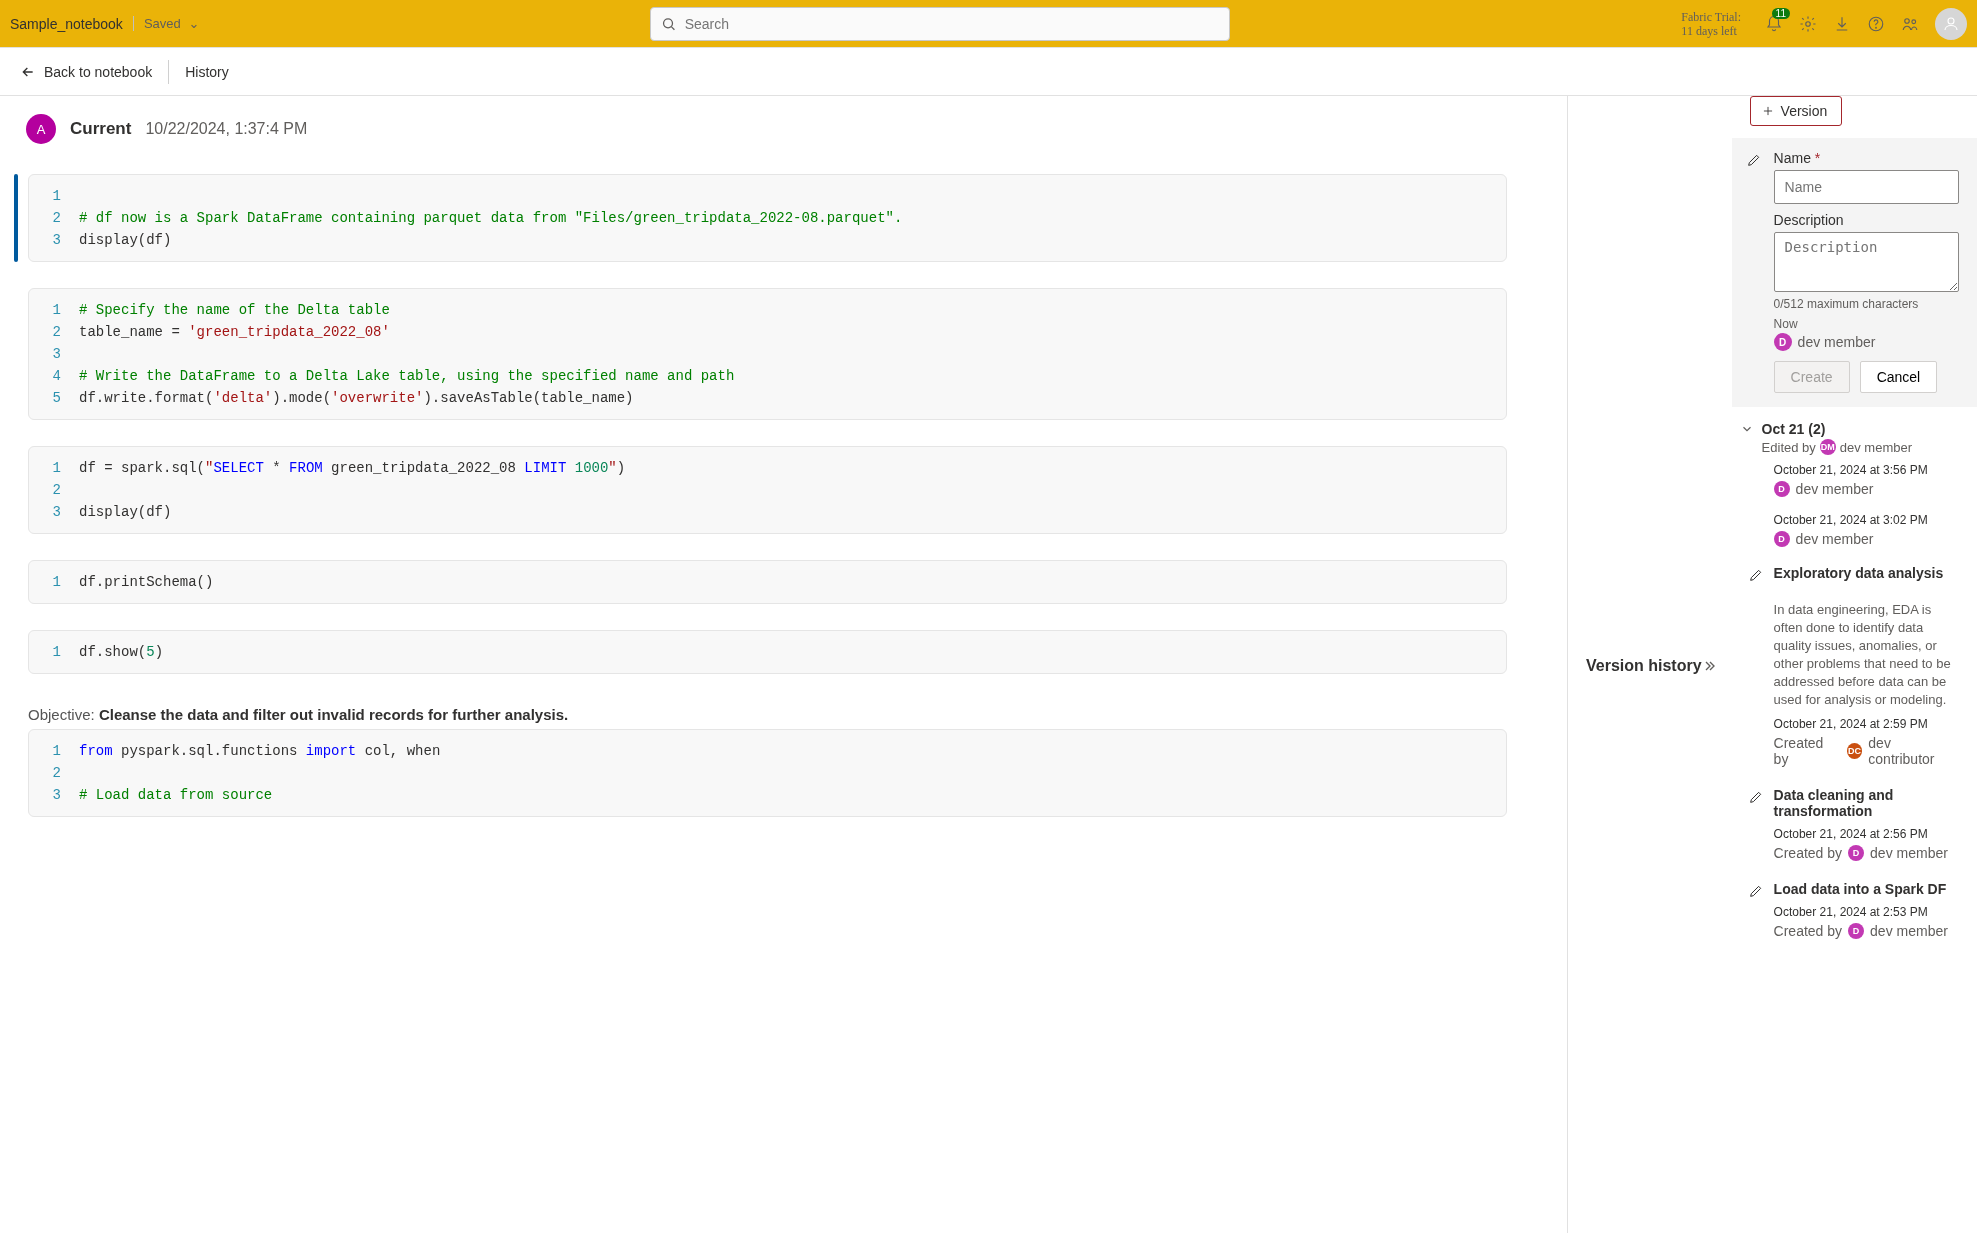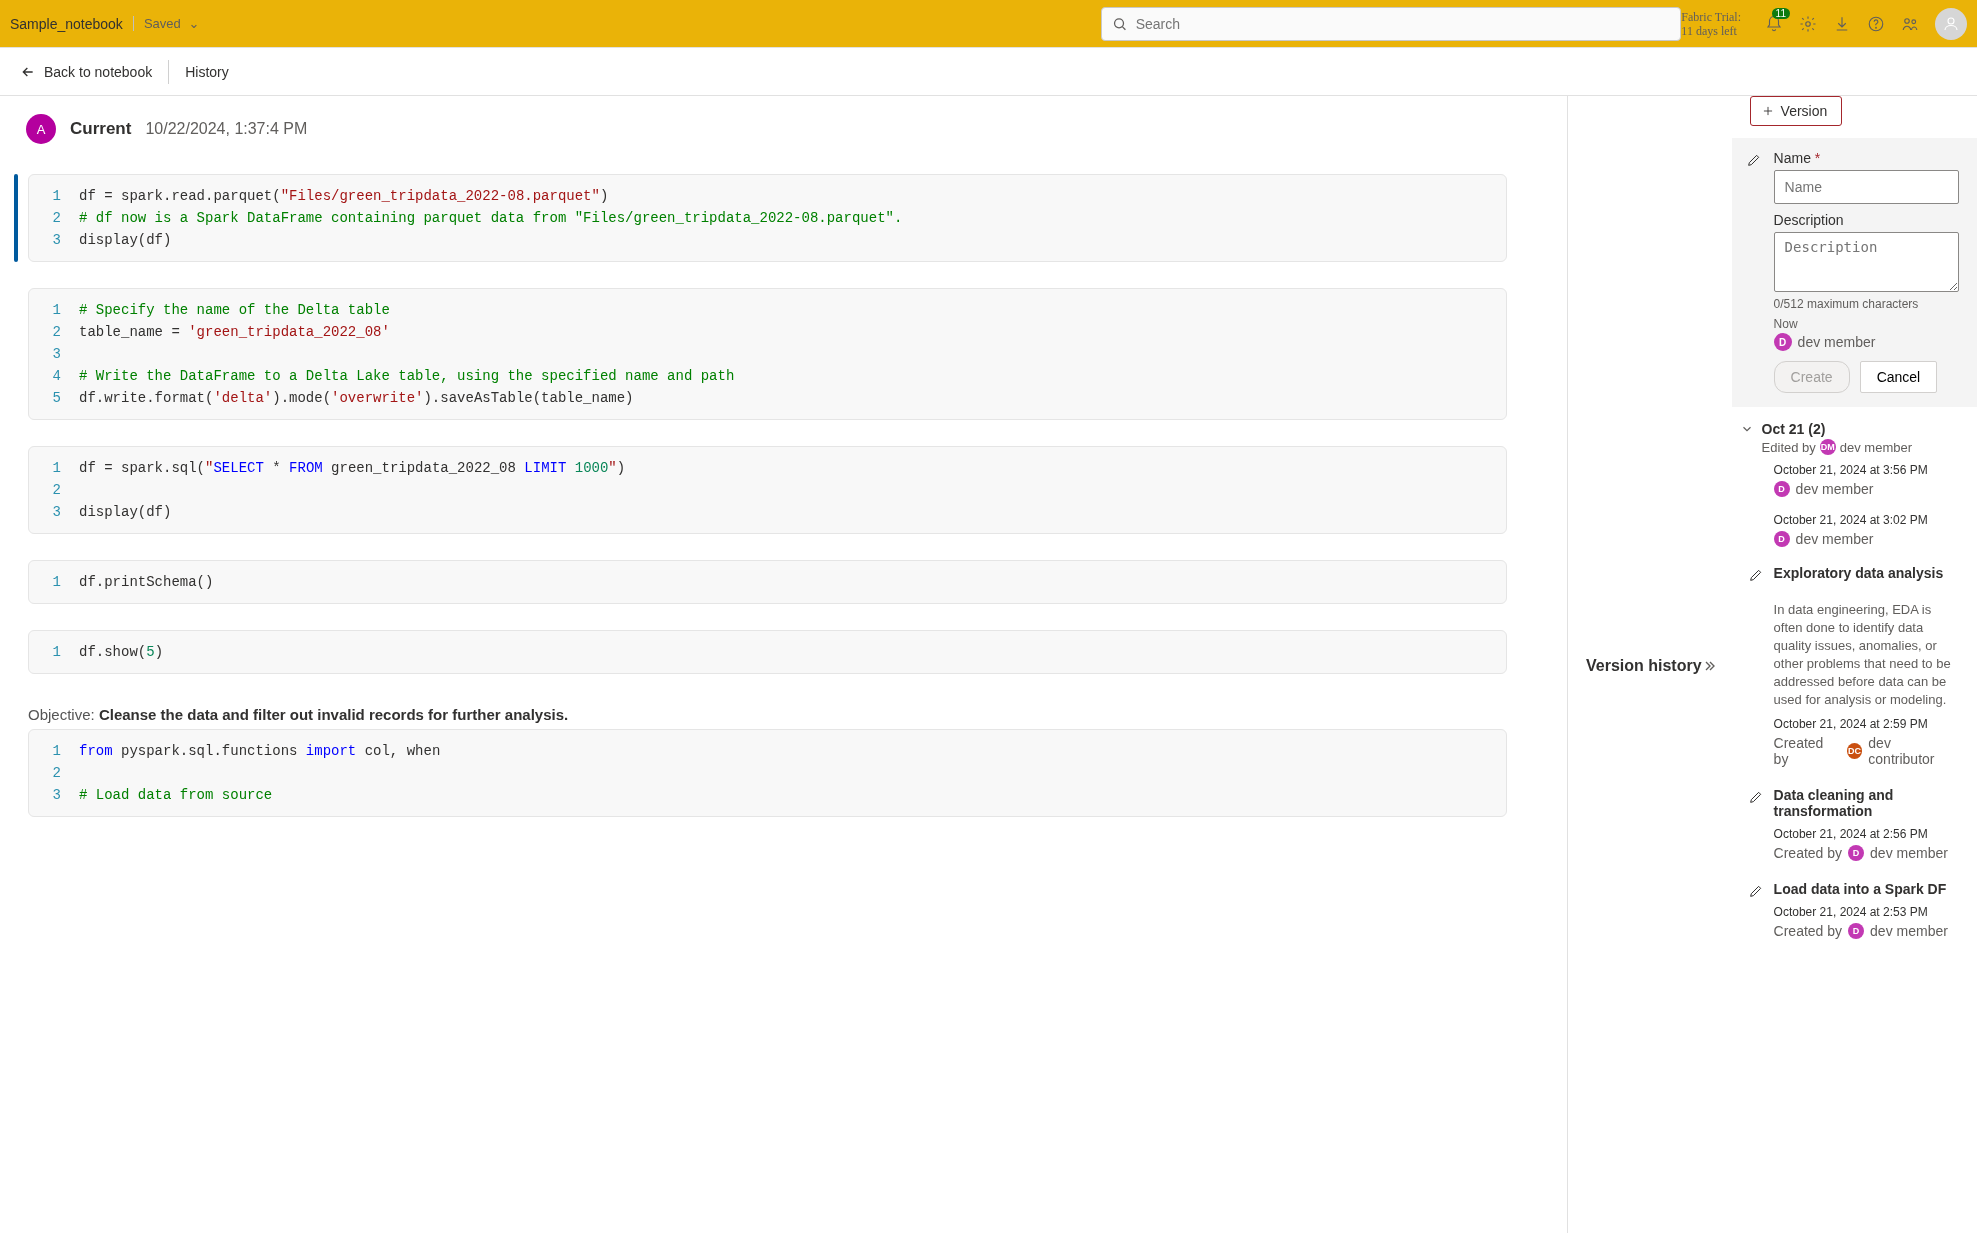--- a/index.html
+++ b/index.html
@@ -1,21 +1,21 @@
 <!DOCTYPE html>
 <html><head>
 <meta charset="utf-8">
 <style>
 * { box-sizing: border-box; margin: 0; padding: 0; }
 body { font-family: "Segoe UI", sans-serif; font-size: 13px; color: #323130; background: #fff; overflow: hidden; }
 .top-bar { height:48px; background:#eab308; display:flex; align-items:center; padding:0 10px; border-bottom:1px solid #e1e1e1;}
 .nb-title { font-size:14px; color:#323130; }
 .saved { margin-left:10px; color:#605e5c; border-left:1px solid #c0c0c0; padding-left:10px;}
 .saved-chevron { margin-left:4px; color:#605e5c; }
-.search-wrap { flex:1; display:flex; justify-content:flex-end;}
+.search-wrap { flex:1; display:flex; justify-content:center;}
 .search { width:580px; height:34px; border:1px solid #c8c8c8; border-radius:4px; display:flex; align-items:center; padding:0 10px; background:#fafafa;}
 .search svg { width:16px; height:16px; fill:none; stroke:#605e5c; stroke-width:2;}
 .search input { border:none; outline:none; margin-left:8px; font-size:14px; background:transparent; width:100%;}
 .trial { font-size:12px; color:#605e5c; line-height:14px; margin-right:16px;font-family:Liberation Serif, serif;}
 .icon-btn { width:34px; height:34px; display:flex; align-items:center; justify-content:center; border-radius:4px; cursor:pointer; position:relative; }
 .icon-btn svg { width:18px; height:18px; fill:none; stroke:#605e5c; stroke-width:1.5;}
 .badge { position:absolute; top:1px; right:1px; background:#0f7b0f; color:#fff; font-size:10px; border-radius:8px; padding:0 4px; min-width:14px; text-align:center;}
 .avatar-top { width:32px; height:32px; border-radius:50%; background:#d6d6d6; display:flex; align-items:center; justify-content:center; margin-left:8px;}
 .avatar-top svg { width:18px; height:18px; stroke:#fff; fill:none; stroke-width:1.5;}
 .sub-bar { height:48px; display:flex; align-items:center; padding:0 20px; border-bottom:1px solid #e1e1e1;}
@@ -58,21 +58,21 @@
 .finput { width:100%; height:34px; border:1px solid #8a8886; border-radius:2px; padding:0 10px; font-size:14px;}
 .ftextarea { width:100%; height:60px; border:1px solid #8a8886; border-radius:2px; padding:6px 10px; font-size:14px; resize:both;}
 .charcount { font-size:12px; color:#605e5c; margin-top:2px;}
 .now-label { font-size:12px; color:#605e5c; margin-top:6px;}
 .member-line { display:flex; align-items:center; gap:6px; font-size:14px; color:#605e5c; margin-top:2px;}
 .dot { width:18px; height:18px; border-radius:50%; display:inline-flex; align-items:center; justify-content:center; font-size:10px; color:#fff; font-weight:600;}
 .dot.pink { background:#c239b3;}
 .dot.orange { background:#ca5010;}
 .btn-row { display:flex; gap:10px; margin-top:10px;}
 .btn { height:32px; padding:0 16px; border:1px solid #d2d0ce; border-radius:2px; background:#fff; font-size:14px; cursor:pointer;}
-.btn[disabled]{ background:#f3f2f1; color:#a19f9d;border-radius:12px;}
+.btn[disabled]{ background:#f3f2f1; color:#a19f9d;}
 .group-head { display:flex; align-items:center; gap:8px; padding:8px 18px 2px 8px;}
 .group-head svg { width:14px; height:14px; stroke:#605e5c; fill:none; stroke-width:2;}
 .group-title { font-size:14px; font-weight:600;}
 .group-sub { font-size:13px; color:#605e5c; display:flex; align-items:center; gap:4px; padding-left:30px;}
 .history-item { padding:8px 18px 8px 42px;}
 .hi-time { font-size:12px;}
 .hi-user { display:flex; align-items:center; gap:6px; font-size:14px; color:#605e5c; margin-top:4px;}
 .named-item { position:relative; padding:10px 18px 10px 42px;}
 .named-item .pencil { left:16px; top:12px;}
 .ni-title { font-size:14px; font-weight:600;}
@@ -160,21 +160,20 @@
     <div class="cur-head">
       <div class="cur-avatar">A</div>
       <div class="cur-title">Current</div>
       <div class="cur-time">10/22/2024, 1:37:4 PM</div>
     </div>
 
     <div class="cell-wrap active">
       <div class="code-cell">
         <div class="code-line">
             <span class="ln">1</span>
-            <span class="co"><span>df = spark.read.parquet(</span><span class="tok-str">"Files/green_tripdata_2022-08.parquet"</span><span>)</span></span>
           </div>
         <div class="code-line">
             <span class="ln">2</span>
             <span class="co tok-com"># df now is a Spark DataFrame containing parquet data from "Files/green_tripdata_2022-08.parquet".</span>
           </div>
         <div class="code-line">
             <span class="ln">3</span>
             <span class="co">display(df)</span>
           </div>
       </div>

